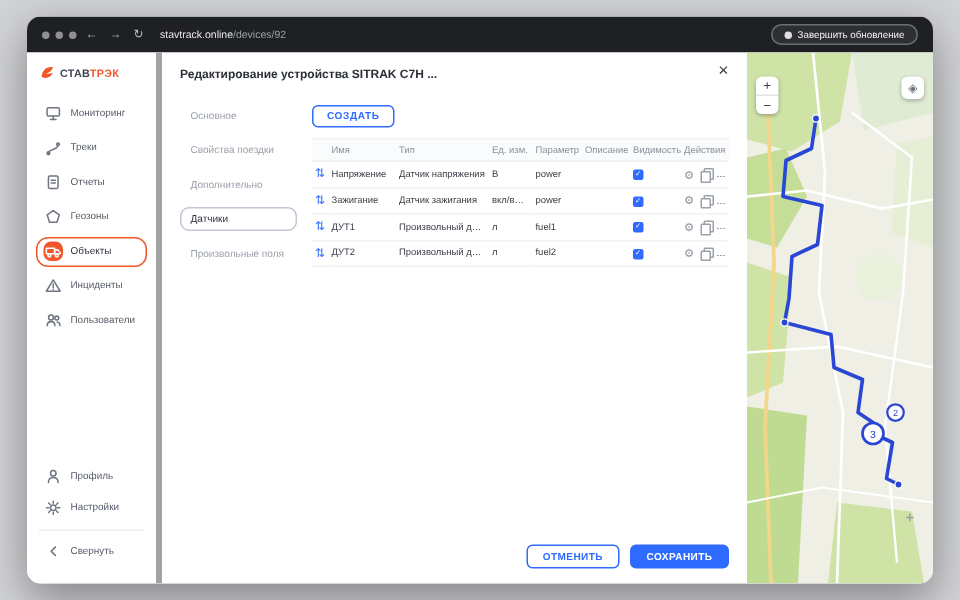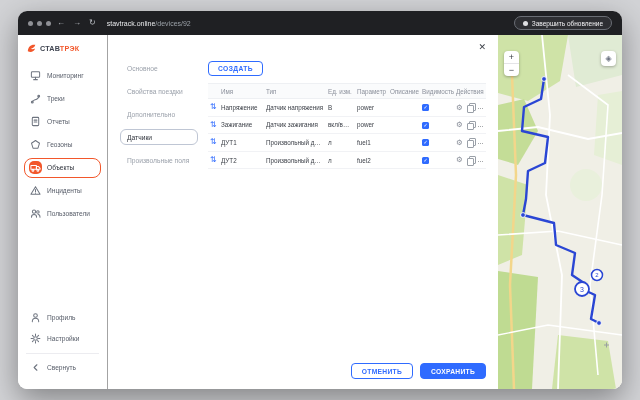--- a/index.html
+++ b/index.html
@@ -29,21 +29,21 @@
   .pill {
     display:flex; align-items:center; gap:4px;
     border:1px solid #6a6e75; background:#2e2f33; color:#f2f2f4;
     font-size:6.5px; padding:2.5px 8px; border-radius:9px; white-space:nowrap;
   }
   .pill-ic { width:5px; height:5px; border-radius:50%; background:#dfe0e3; }
   
   .content { flex:1; display:flex; min-height:0; }
   
   .sidebar {
-    width:90px; flex:0 0 90px; background:#fff; border-right:1px solid #a3a3a3;
+    width:90px; flex:0 0 90px; background:#fff; border-right:4px solid #a3a3a3;
     display:flex; flex-direction:column; padding:8px 6px 10px;
   }
   .logo-row { display:flex; align-items:center; gap:3px; padding:0 2px 10px; }
   .logo-text { font-size:7.2px; font-weight:bold; letter-spacing:.2px; }
   .lt1 { color:#3f4450; } .lt2 { color:#f2572b; }
   .mi {
     display:flex; align-items:center; gap:5px; padding:2.5px 4px; margin:1.5px 0;
     border-radius:8px; font-size:6.6px; color:#565c68; border:1px solid transparent;
   }
   .mi .ic {
@@ -244,20 +244,21 @@
               <svg width="11" height="11" viewBox="0 0 12 12" fill="none" stroke="currentColor" stroke-width="1.2" stroke-linecap="round" stroke-linejoin="round">
                 <path d="M7.5 3 4.5 6l3 3"></path>
               </svg>
             </span>
           <span class="lbl">Свернуть</span>
         </div>
       </div>
     </div>
 
     <div class="modal">
+      <div class="m-title">Редактирование устройства SITRAK C7H ...</div>
       <span class="m-close">✕</span>
 
       <div class="m-body">
         <div class="tabs">
           <div class="tab">Основное</div>
           <div class="tab">Свойства поездки</div>
           <div class="tab">Дополнительно</div>
           <div class="tab active">Датчики</div>
           <div class="tab">Произвольные поля</div>
         </div>

